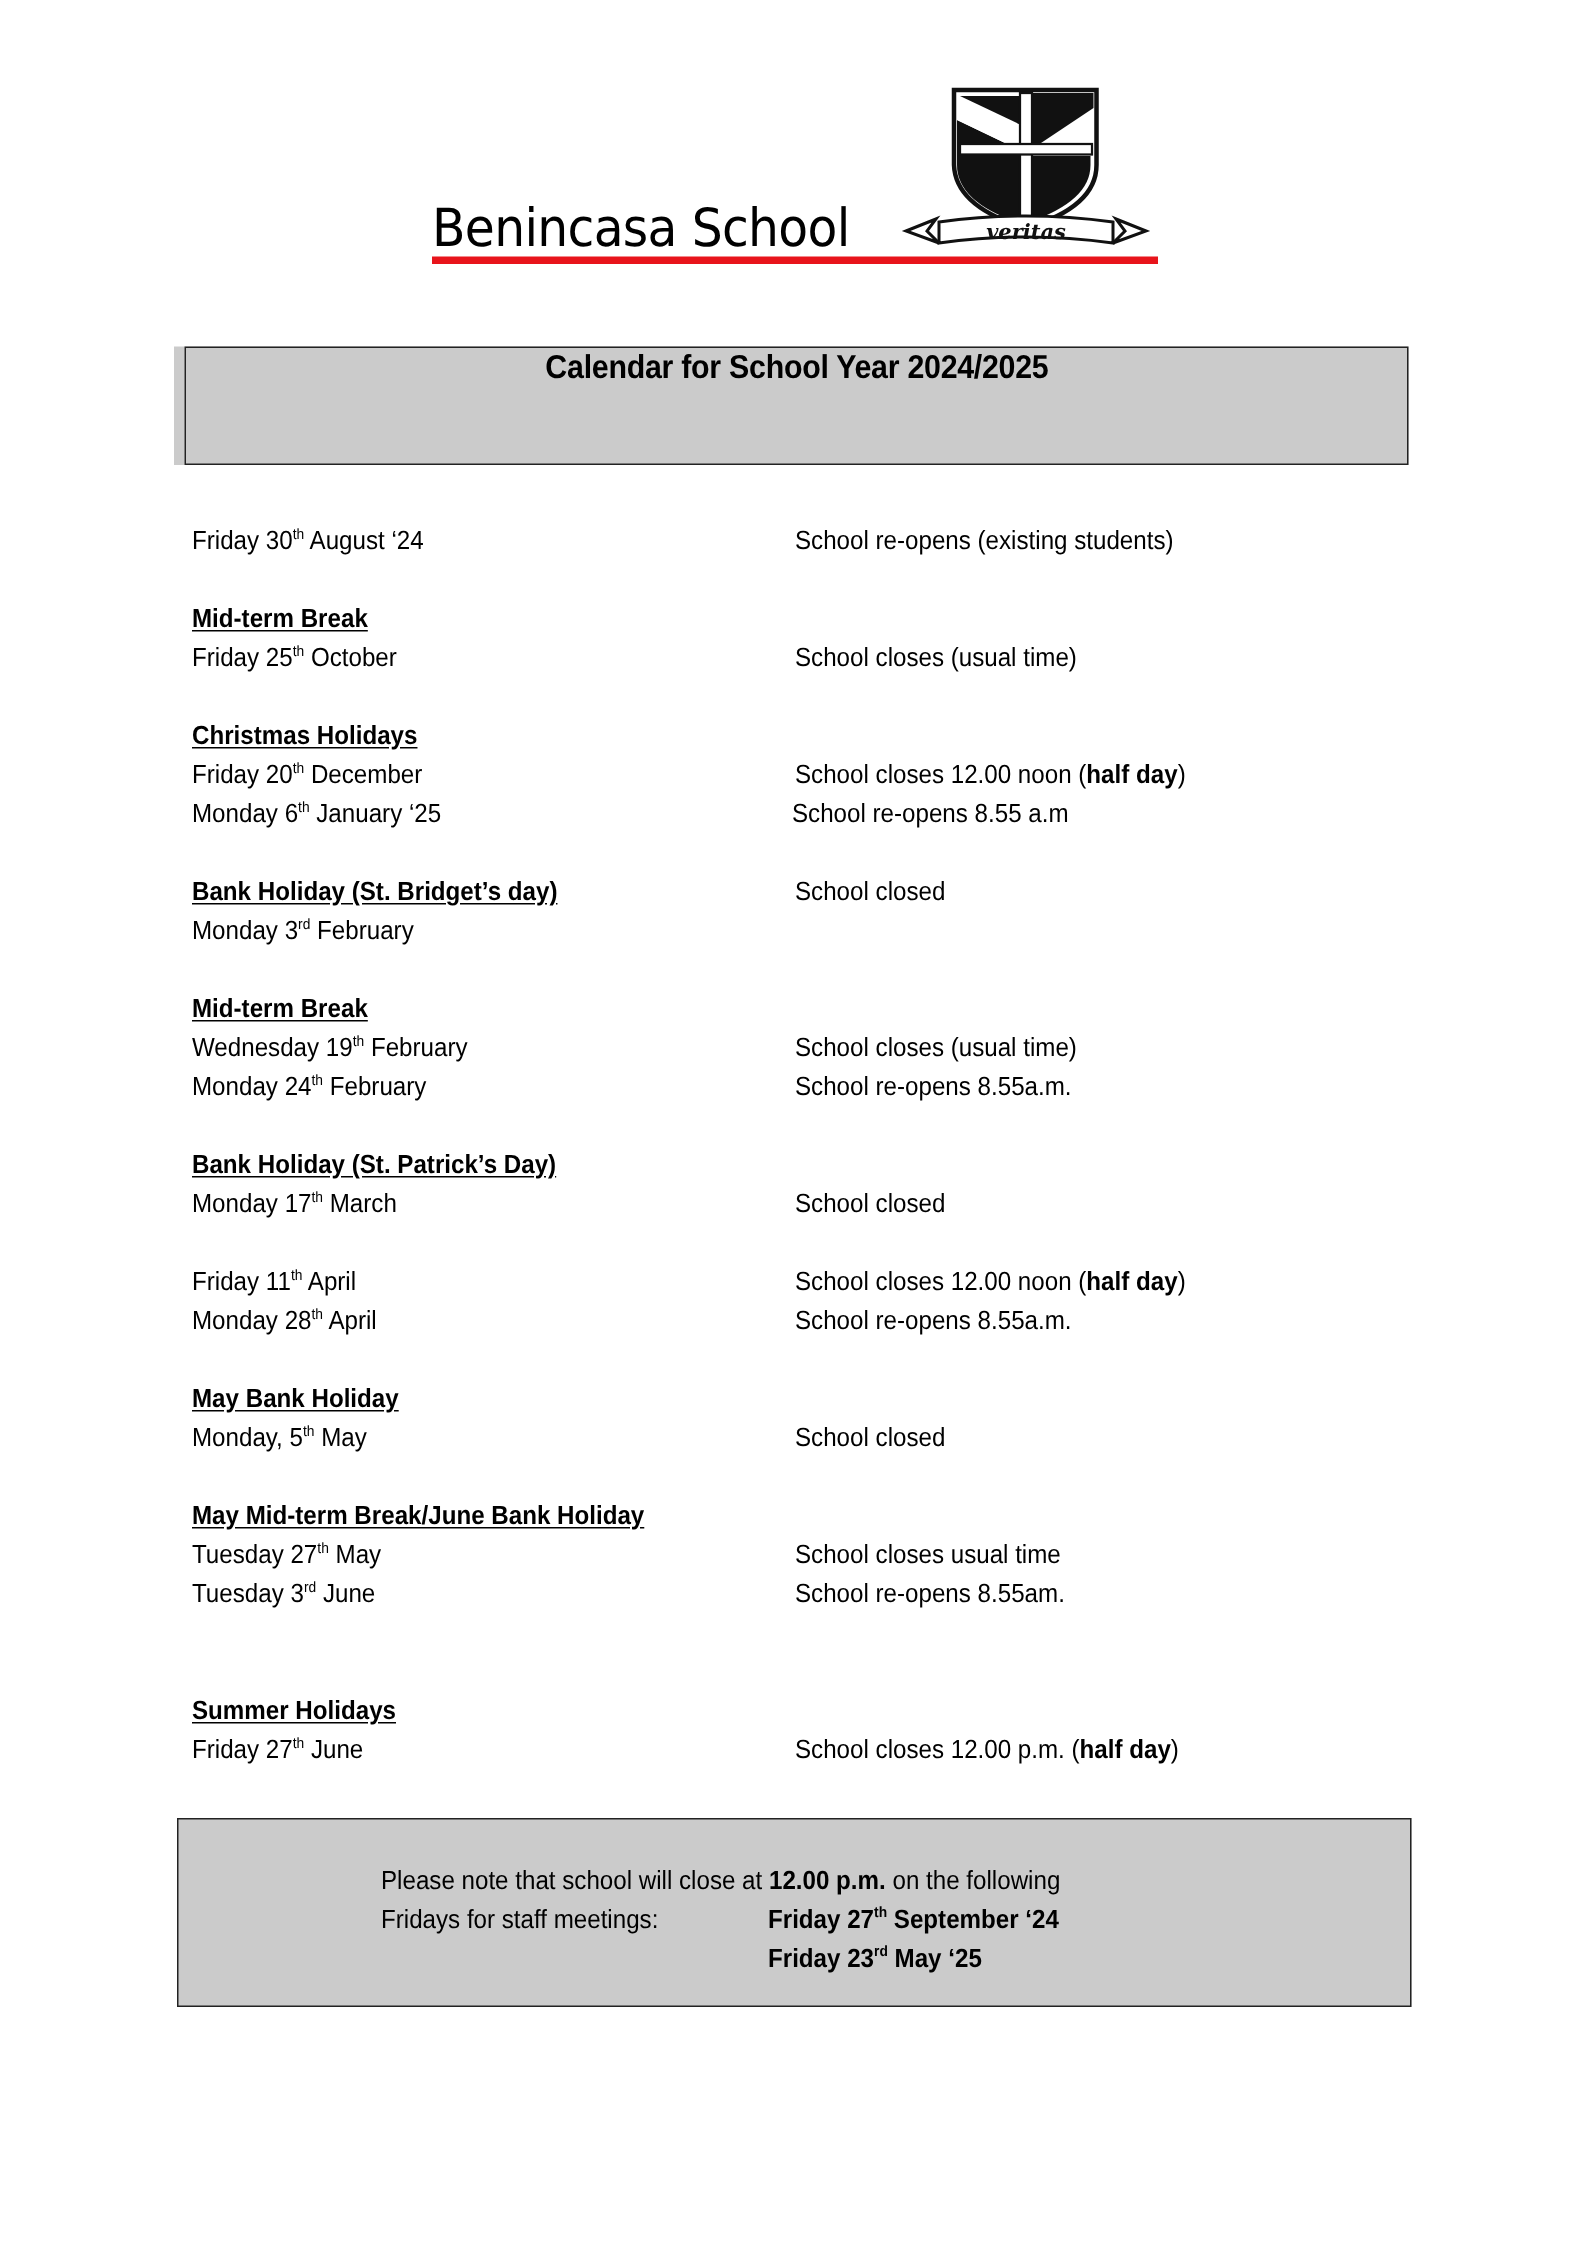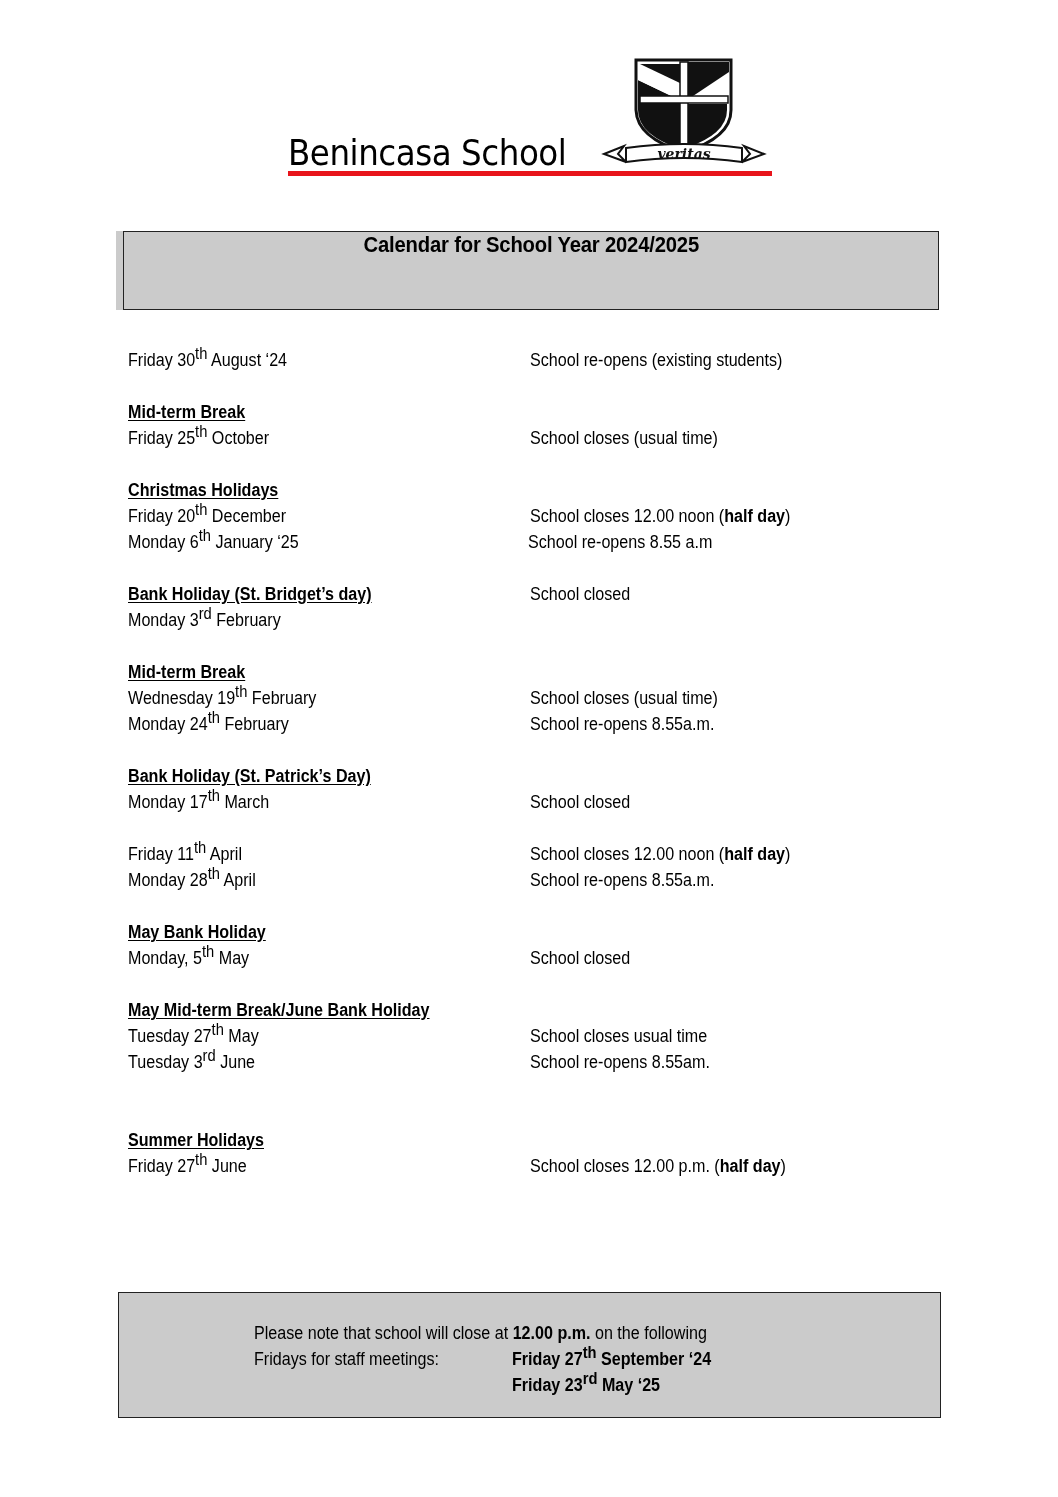--- a/index.html
+++ b/index.html
@@ -26,24 +26,24 @@
   .title-box .title {
     font-weight: bold; font-size: 22px; letter-spacing: -0.2px;
     transform: scaleX(0.92);
   }
   .rows { position: absolute; left: 128px; top: 347px; width: 760px; }
   .line { position: relative; height: 26px; font-size: 17.5px; line-height: 26px; white-space: nowrap; }
   .line .l { position: absolute; left: 0; transform: scaleX(0.92); transform-origin: left center; }
   .line .r { position: absolute; left: 402px; transform: scaleX(0.92); transform-origin: left center; }
   .heading { font-weight: bold; text-decoration: underline; text-underline-offset: 2px; }
   .gap { height: 26px; }
-  sup { font-size: 16px; vertical-align: 7px; line-height: 0; }
+  sup { font-size: 10px; vertical-align: 7px; line-height: 0; }
   b { font-weight: bold; }
   .note-box {
-    position: absolute; left: 118px; top: 1292px; width: 823px; height: 126px;
+    position: absolute; left: 118px; top: 1212px; width: 823px; height: 126px;
     background: #cbcbcb; border: 1.5px solid #222; box-sizing: border-box;
   }
   .note-box .nl { position: absolute; font-size: 17.5px; white-space: nowrap; transform: scaleX(0.92); transform-origin: left center; }
 </style>
 </head>
 <body>
 
 <div class="header"></div>
 <div class="school-name" style="left:288px;top:136px;position:absolute;">Benincasa School</div>
 <div class="red-rule"></div>

